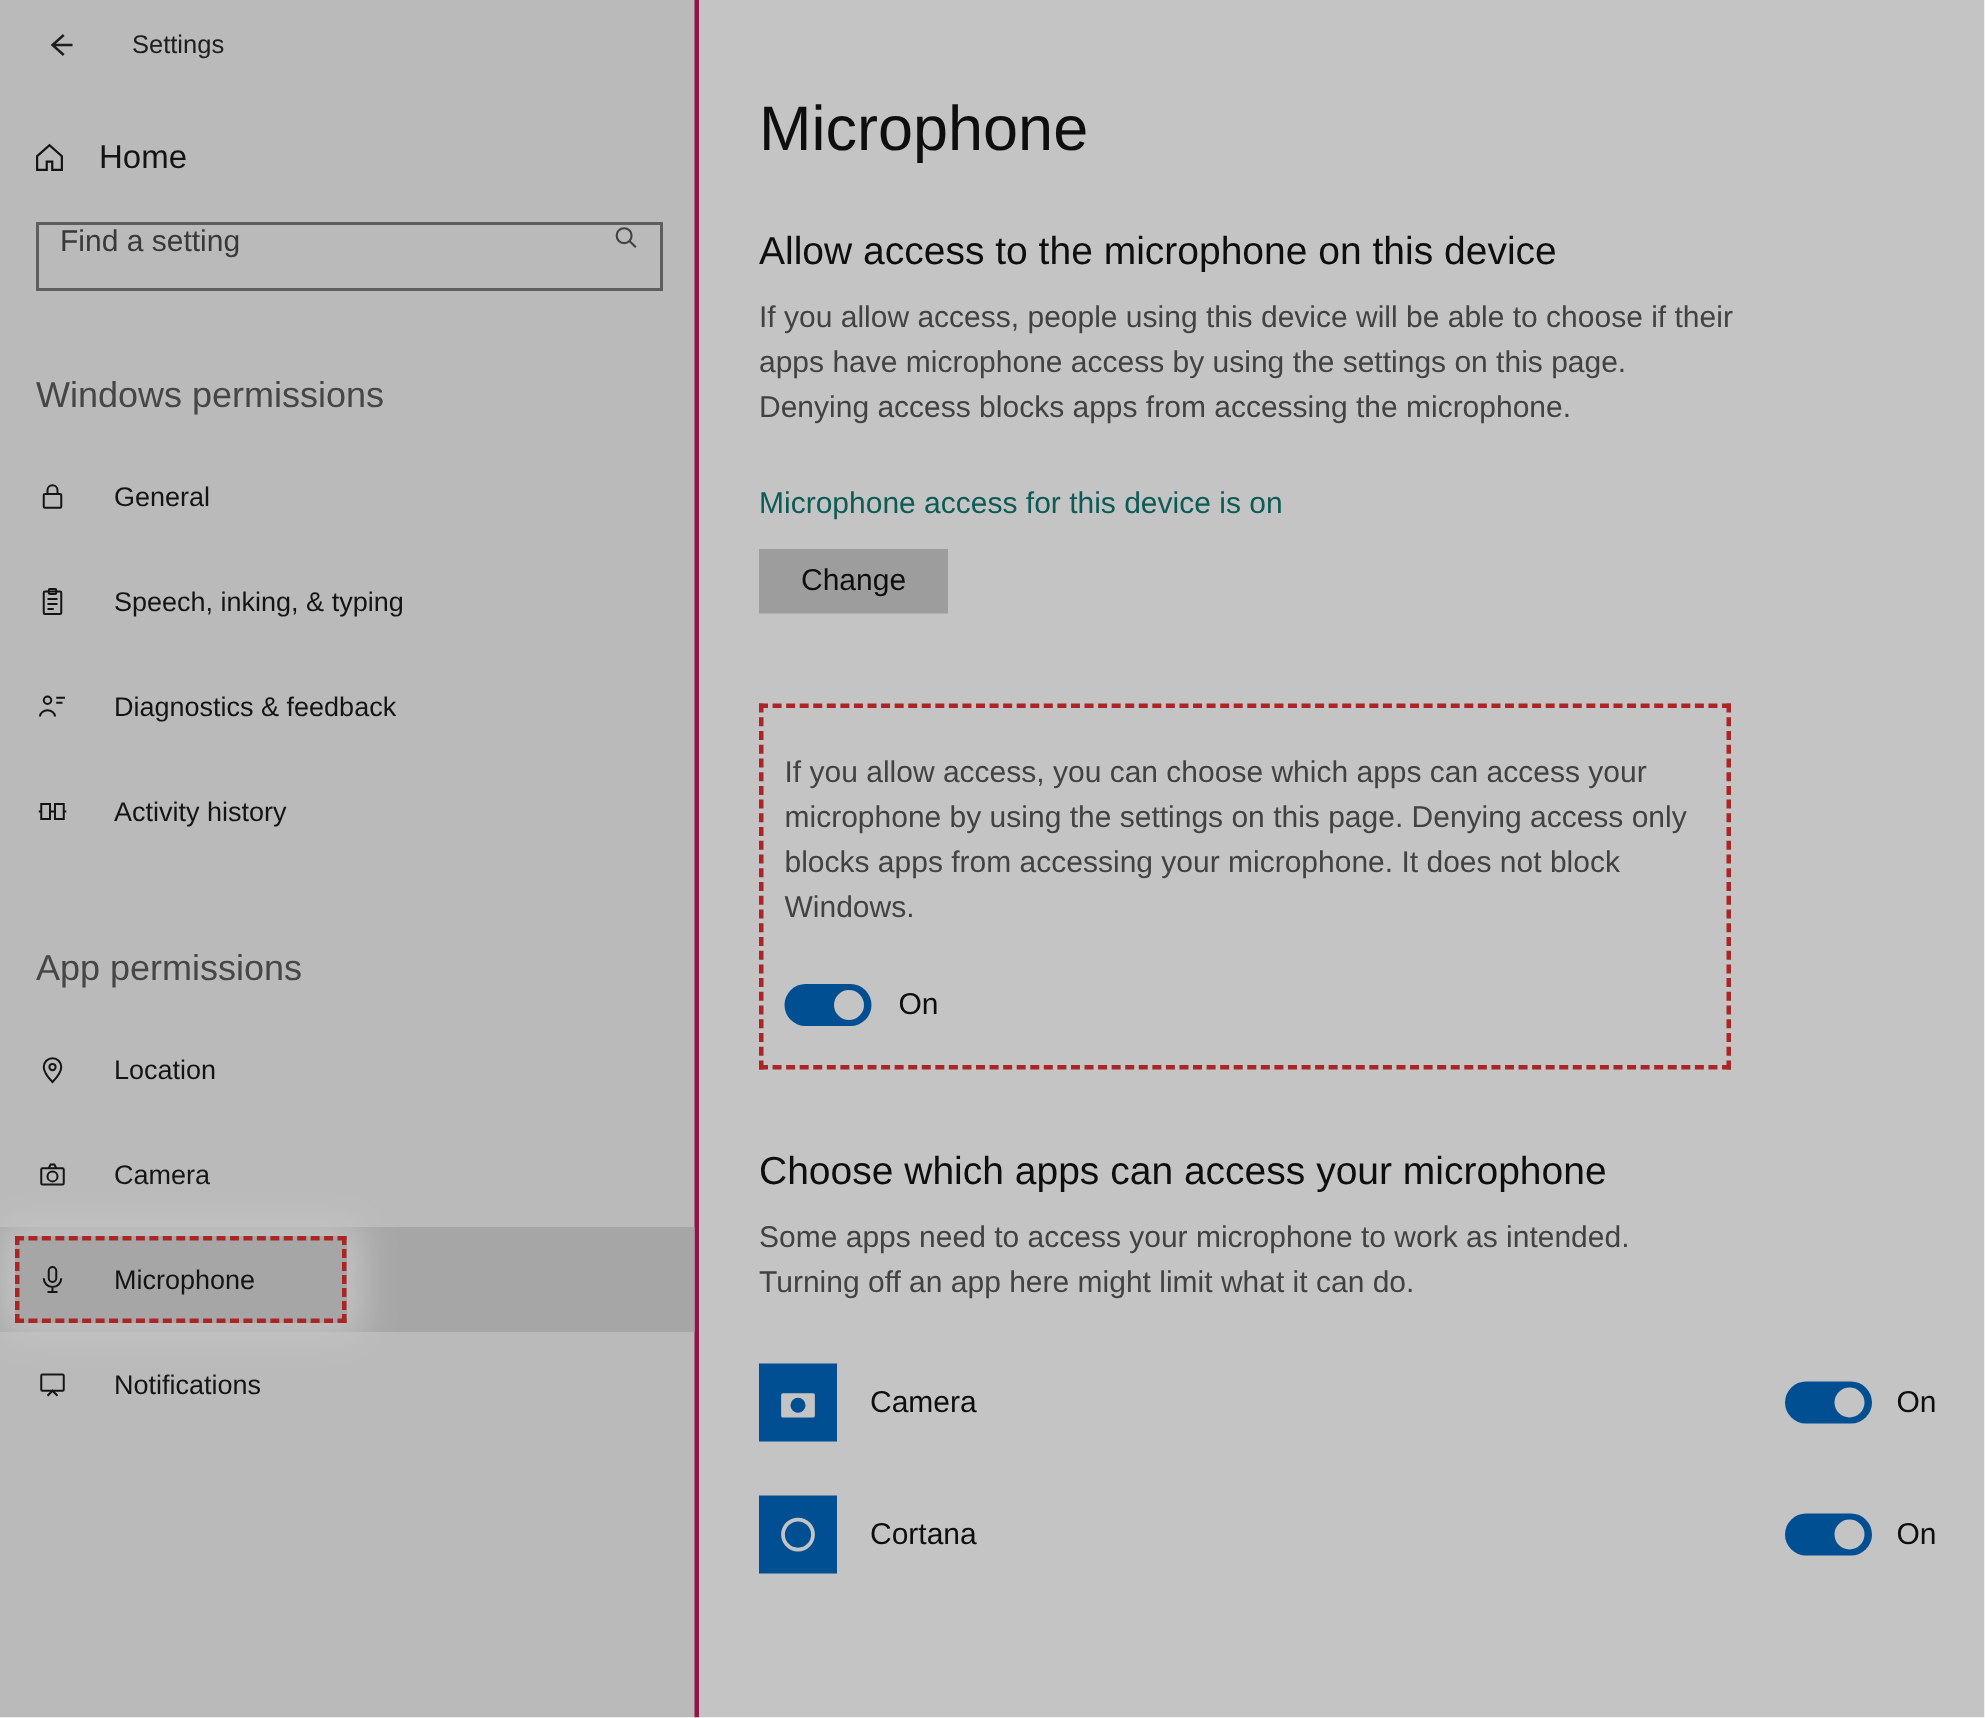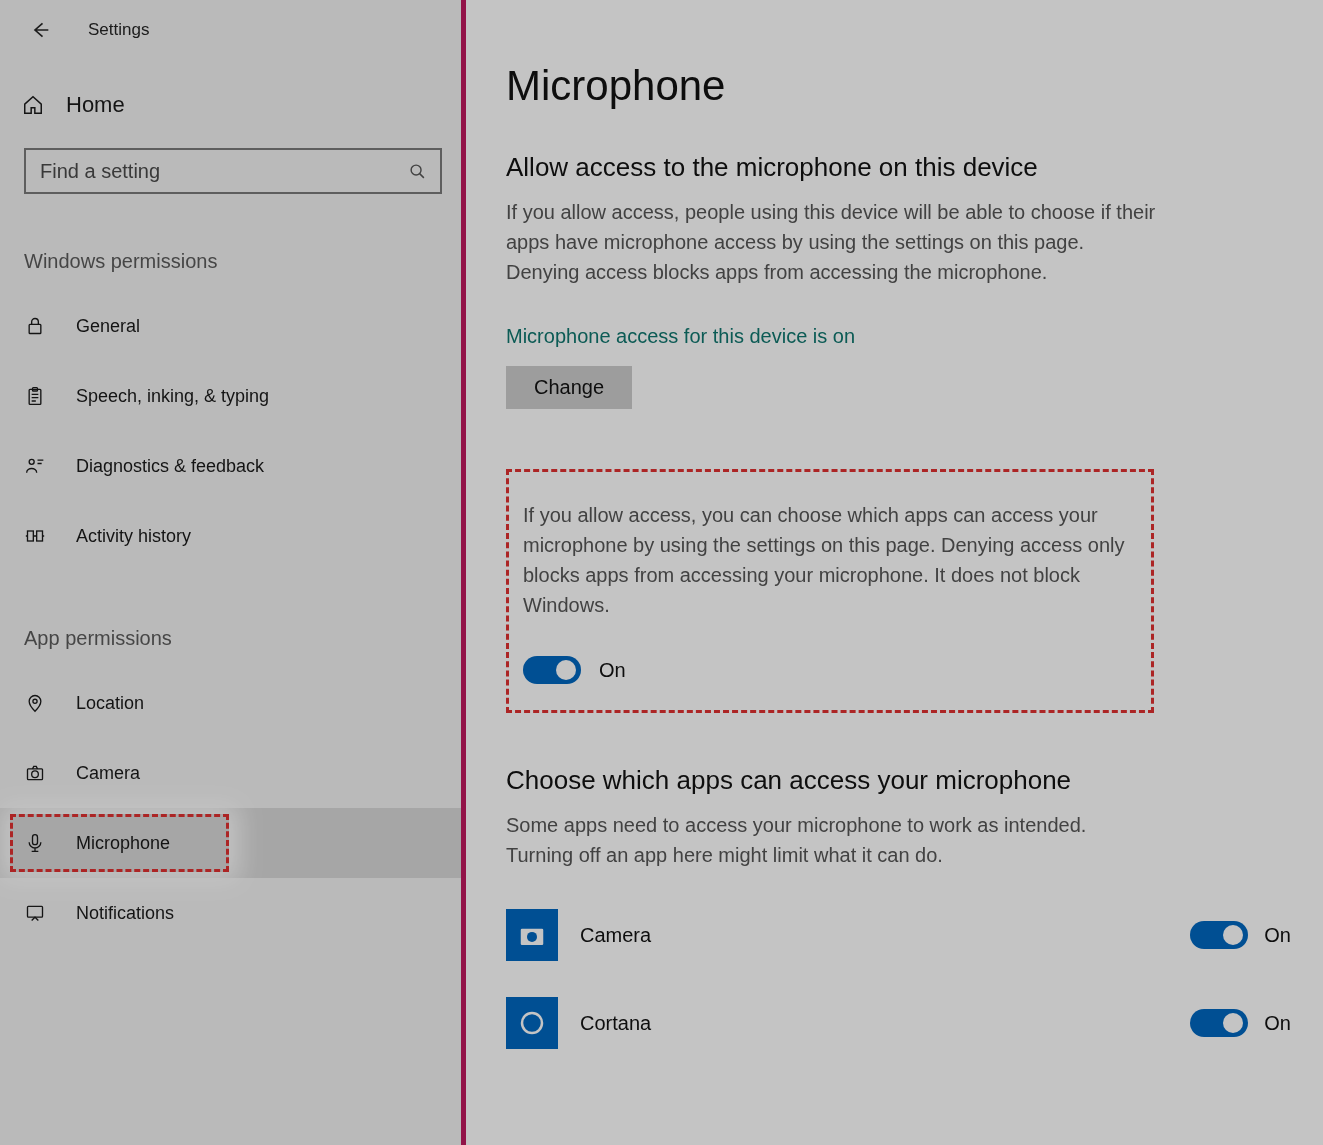--- a/index.html
+++ b/index.html
@@ -14,21 +14,21 @@
   }
   .app {
     display: flex;
     width: 100%;
     height: 100%;
   }
   .sidebar {
     width: 466px;
     height: 100%;
     background: #f2f2f2;
-    border-right: 5px solid #be185d;
+    border-right: 3px solid #be185d;
     position: relative;
     padding-top: 0;
   }
   .topbar {
     display: flex;
     align-items: center;
     padding: 12px 20px 0 22px;
     height: 48px;
   }
   .back-arrow {
@@ -54,42 +54,42 @@
   .home-row .label { font-size: 22px; color: #1a1a1a; }
   .search-wrap {
     margin: 30px 24px 0 24px;
   }
   .search-box {
     width: 418px;
     height: 46px;
     border: 2px solid #7a7a7a;
     background: #f2f2f2;
     display: flex;
-    align-items: center;
+    align-items: flex-start;
     padding: 0 14px;
   }
   .search-box input {
     flex: 1;
     border: none;
     background: transparent;
     font-size: 20px;
     color: #555;
     outline: none;
   }
   .search-box input::placeholder { color: #4a4a4a; }
   .search-icon { color: #555; font-size: 16px; }
   .section-title {
     font-size: 22px;
     font-weight: 600;
     color: #1a1a1a;
     padding: 0 24px;
     margin-top: 34px;
   }
   .nav-heading {
-    font-size: 20px;
+    font-size: 24px;
     color: #5b5b5b;
     padding: 0 24px;
     margin-top: 56px;
   }
   .nav-list { margin-top: 18px; }
   .nav-item {
     display: flex;
     align-items: center;
     height: 70px;
     padding: 0 24px;

